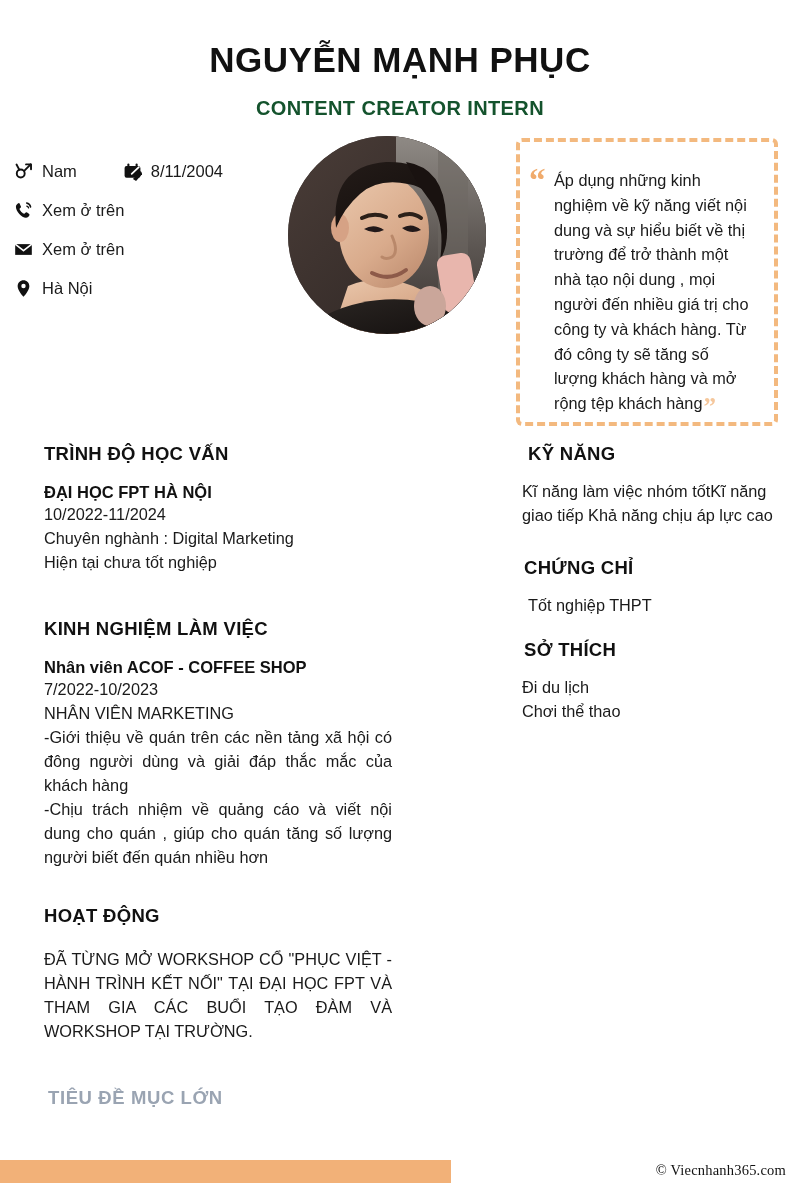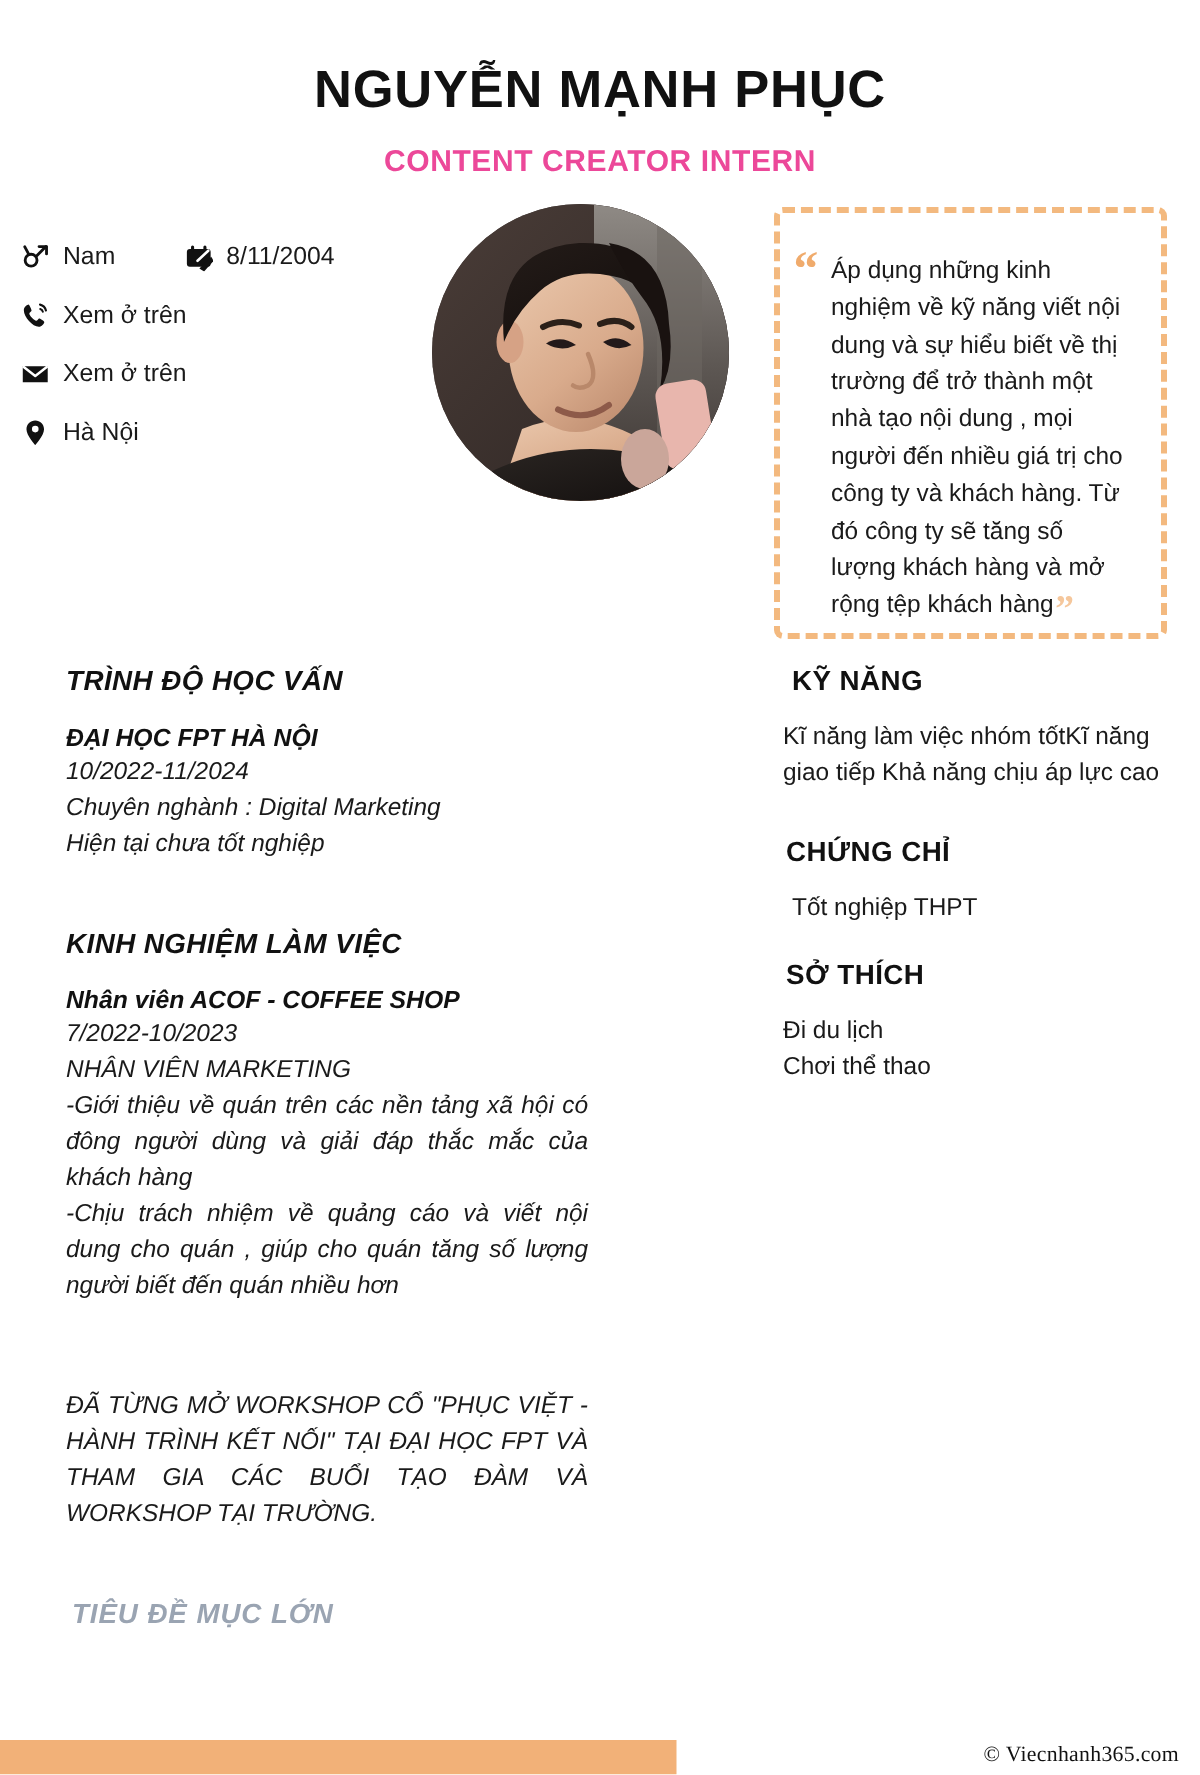--- a/index.html
+++ b/index.html
@@ -39,21 +39,21 @@
     letter-spacing: 0.5px;
     line-height: 1.15;
     margin: 0;
     color: #111111;
   }
   .cv-role {
     font-size: 20px;
     font-weight: bold;
     letter-spacing: 0.4px;
     margin: 17px 0 0 0;
-    color: #ec4899;
+    color: #14532d;
   }
 
   
   .contact {
     position: absolute;
     top: 152px;
     left: 14px;
     width: 280px;
   }
   .contact-row {
@@ -132,21 +132,20 @@
     vertical-align: -6px;
     margin-left: 1px;
   }
 
   
   .col-left {
     position: absolute;
     top: 443px;
     left: 44px;
     width: 348px;
-    font-style: italic;
   }
   .col-right {
     position: absolute;
     top: 443px;
     left: 516px;
     width: 270px;
   }
 
   .sec-title {
     font-size: 18.5px;
@@ -371,20 +370,21 @@
     <h2 class="sec-title">KINH NGHIỆM LÀM VIỆC</h2>
     <div class="gap-18"></div>
     <div class="entry-title">Nhân viên ACOF - COFFEE SHOP</div>
     <div class="entry-line">7/2022-10/2023</div>
     <div class="entry-line">NHÂN VIÊN MARKETING</div>
     <p class="entry-para">-Giới thiệu về quán trên các nền tảng xã hội có đông người dùng và giải đáp thắc mắc của khách hàng</p>
     <p class="entry-para">-Chịu trách nhiệm về quảng cáo và viết nội dung cho quán , giúp cho quán tăng số lượng người biết đến quán nhiều hơn</p>
 
     <div class="gap-36"></div>
 
+    <h2 class="sec-title">HOẠT ĐỘNG</h2>
     <div class="gap-20"></div>
     <p class="entry-para">ĐÃ TỪNG MỞ WORKSHOP CỔ  "PHỤC VIỆT - HÀNH TRÌNH KẾT NỐI" TẠI ĐẠI HỌC FPT VÀ THAM GIA CÁC BUỔI TẠO ĐÀM VÀ WORKSHOP TẠI TRƯỜNG.</p>
 
     <div class="gap-44"></div>
 
     <h2 class="placeholder-title">TIÊU ĐỀ MỤC LỚN</h2>
 
   </div>
 
   <div class="col-right">

